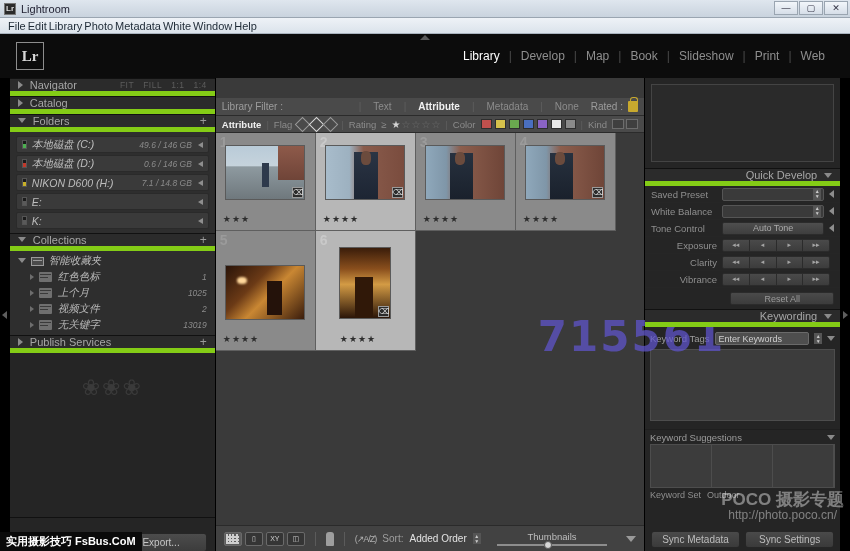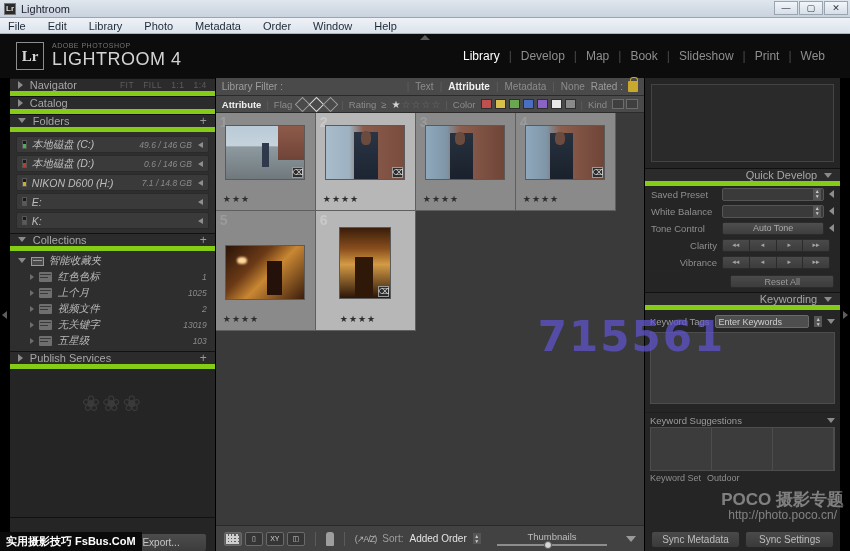--- a/index.html
+++ b/index.html
@@ -37,21 +37,21 @@
     border: 1px solid #9aa5b1;
     display: flex; align-items: center; justify-content: center;
     font-size: 9px; color: #334;
   }
 
   .menubar {
     height: 16px;
     background: linear-gradient(#eef2f7, #dbe3eb);
     border-bottom: 1px solid #aab4bf;
     display: flex; align-items: center;
-    padding-left: 8px; gap: 22px;
+    padding-left: 8px; gap: 2px;
     font-size: 11px; color: #1e2a36;
   }
 
   
   .app {
     position: absolute;
     top: 34px; left: 0; right: 0; bottom: 0;
     background: #000;
   }
 
@@ -258,22 +258,22 @@
     border-radius: 3px;
     color: #c6c6c6; font-size: 10px;
     display: flex; align-items: center; justify-content: center; margin-top: 15px;
   }
 
   
   .filter-bar {
     height: 18px; background: #4a4a4a;
     border-bottom: 1px solid #2b2b2b;
     display: flex; align-items: center;
-    padding: 0 6px; gap: 0;
-    font-size: 10px; color: #9c9c9c;
+    padding: 0 6px; gap: 6px;
+    font-size: 10px; color: #9c9c9c; margin-top: 20px;
   }
   .filter-bar .label { color: #9c9c9c; }
   .ftab { padding: 0 6px; color: #8c8c8c; }
   .ftab.active { color: #f0f0f0; font-weight: bold; }
   .fsep { color: #5f5f5f; }
   .rated-wrap { margin-left: auto; display: flex; align-items: center; gap: 5px; }
   .lock-icon {
     width: 10px; height: 11px; position: relative;
     background: #c8a92e; border-radius: 1px;
   }
@@ -602,34 +602,30 @@
     <div class="win-btn">✕</div>
   </div>
 </div>
 
 <div class="menubar">
   <span>File</span>
   <span>Edit</span>
   <span>Library</span>
   <span>Photo</span>
   <span>Metadata</span>
-  <span>Order</span>
+  <span>White</span>
   <span>Window</span>
   <span>Help</span>
 </div>
 
 <div class="app">
 
   <div class="module-bar">
     <div class="top-arrow"></div>
     <div class="lr-badge">Lr</div>
-    <div class="lr-wordmark">
-      <div class="sub">ADOBE PHOTOSHOP</div>
-      <div class="main">LIGHTROOM 4</div>
-    </div>
     <div class="modules">
       <span class="mod active">Library</span>
       <span class="sep">|</span>
       <span class="mod">Develop</span>
       <span class="sep">|</span>
       <span class="mod">Map</span>
       <span class="sep">|</span>
       <span class="mod">Book</span>
       <span class="sep">|</span>
       <span class="mod">Slideshow</span>
@@ -739,26 +735,20 @@
           <span class="arr"></span>
           <span class="smart-icon"></span>
           <span>视频文件</span>
           <span class="coll-count">2</span>
         </div>
         <div class="coll-item">
           <span class="arr"></span>
           <span class="smart-icon"></span>
           <span>无关键字</span>
           <span class="coll-count">13019</span>
-        </div>
-        <div class="coll-item">
-          <span class="arr"></span>
-          <span class="smart-icon"></span>
-          <span>五星级</span>
-          <span class="coll-count">103</span>
         </div>
       </div>
 
       <div class="panel-head">
         <span class="disc"></span>
         <span>Publish Services</span>
         <span class="plus">+</span>
       </div>
 
       <div class="panel-spacer">
@@ -936,20 +926,29 @@
               <span class="spin">▲<br>▼</span>
             </span>
           <span class="qd-arrow"></span>
         </div>
         <div class="qd-row">
           <span class="lbl">Tone Control</span>
           <span class="auto-tone">Auto Tone</span>
           <span class="qd-arrow"></span>
         </div>
         <div class="qd-row">
+          <span class="lbl right">Exposure</span>
+          <span class="stepper">
+            <div>◂◂</div>
+            <div>◂</div>
+            <div>▸</div>
+            <div>▸▸</div>
+          </span>
+        </div>
+        <div class="qd-row">
           <span class="lbl right">Clarity</span>
           <span class="stepper">
             <div>◂◂</div>
             <div>◂</div>
             <div>▸</div>
             <div>▸▸</div>
           </span>
         </div>
         <div class="qd-row">
           <span class="lbl right">Vibrance</span>

